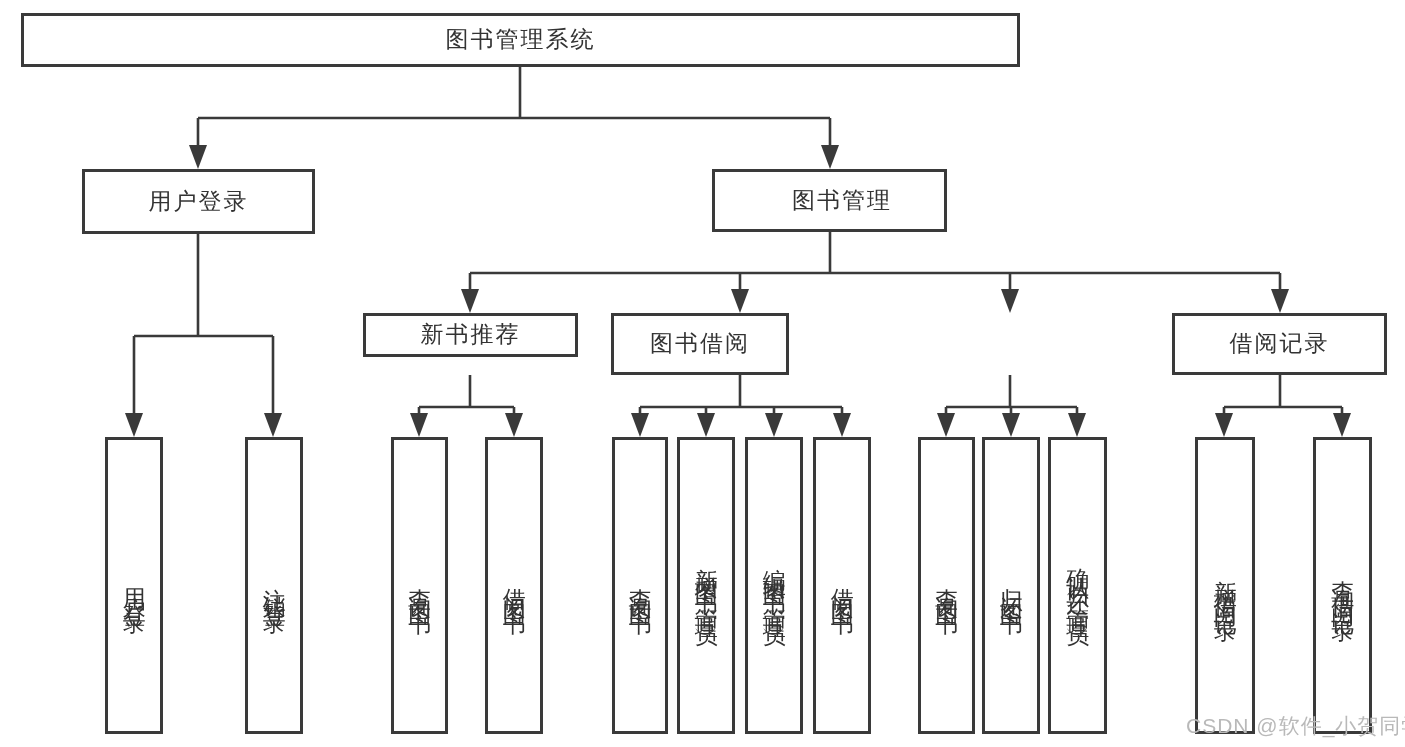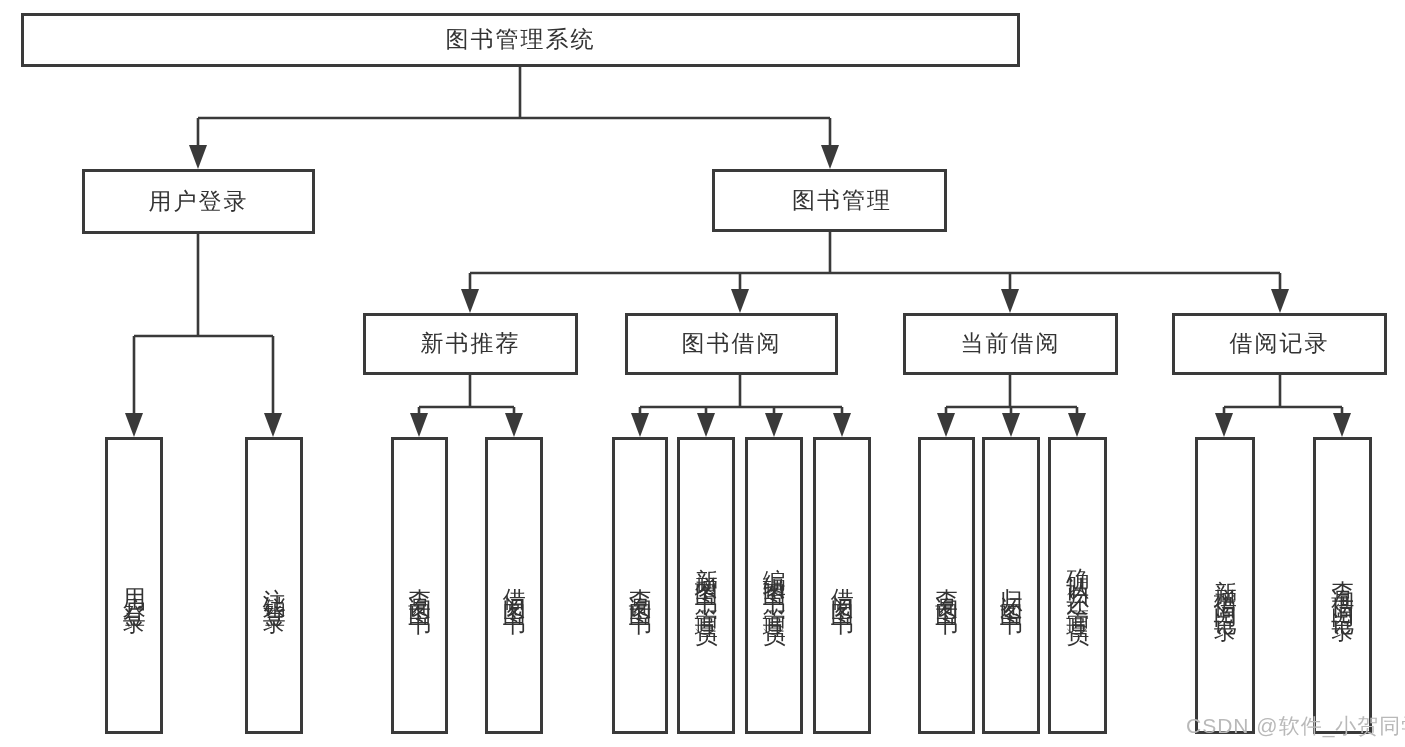--- a/index.html
+++ b/index.html
@@ -70,23 +70,22 @@
       <polygon points="1215,413 1233,413 1224,437"></polygon>
       <polygon points="1333,413 1351,413 1342,437"></polygon>
     </g>
   </svg>
 
   <div class="node" style="left:21px; top:13px; width:999px; height:54px;">图书管理系统</div>
 
   <div class="node" style="left:82px; top:169px; width:233px; height:65px;">用户登录</div>
   <div class="node" style="left:712px; top:169px; width:235px; height:63px;padding-left:25px;">图书管理</div>
 
-  <div class="node" style="left:363px; top:313px; width:215px; height:62px;">新书推荐</div>
-  <div class="node" style="left:625px; top:313px; width:213px; height:62px;">图书借阅</div>
-  <div class="node" style="left:903px; top:313px; width:215px; height:62px;">当前借阅</div>
+  <div class="node" style="left:363px; top:313px; width:215px; height:44px;">新书推荐</div>
+  <div class="node" style="left:611px; top:313px; width:178px; height:62px;">图书借阅</div>
   <div class="node" style="left:1172px; top:313px; width:215px; height:62px;">借阅记录</div>
 
   <div class="node vnode" style="left:105px; top:437px; width:58px; height:297px;">用户登录</div>
   <div class="node vnode" style="left:245px; top:437px; width:58px; height:297px;">注销登录</div>
 
   <div class="node vnode" style="left:391px; top:437px; width:57px; height:297px;">查询图书</div>
   <div class="node vnode" style="left:485px; top:437px; width:58px; height:297px;">借阅图书</div>
 
   <div class="node vnode" style="left:612px; top:437px; width:56px; height:297px;">查询图书</div>
   <div class="node vnode" style="left:677px; top:437px; width:58px; height:297px;">新增图书（管理员）</div>

